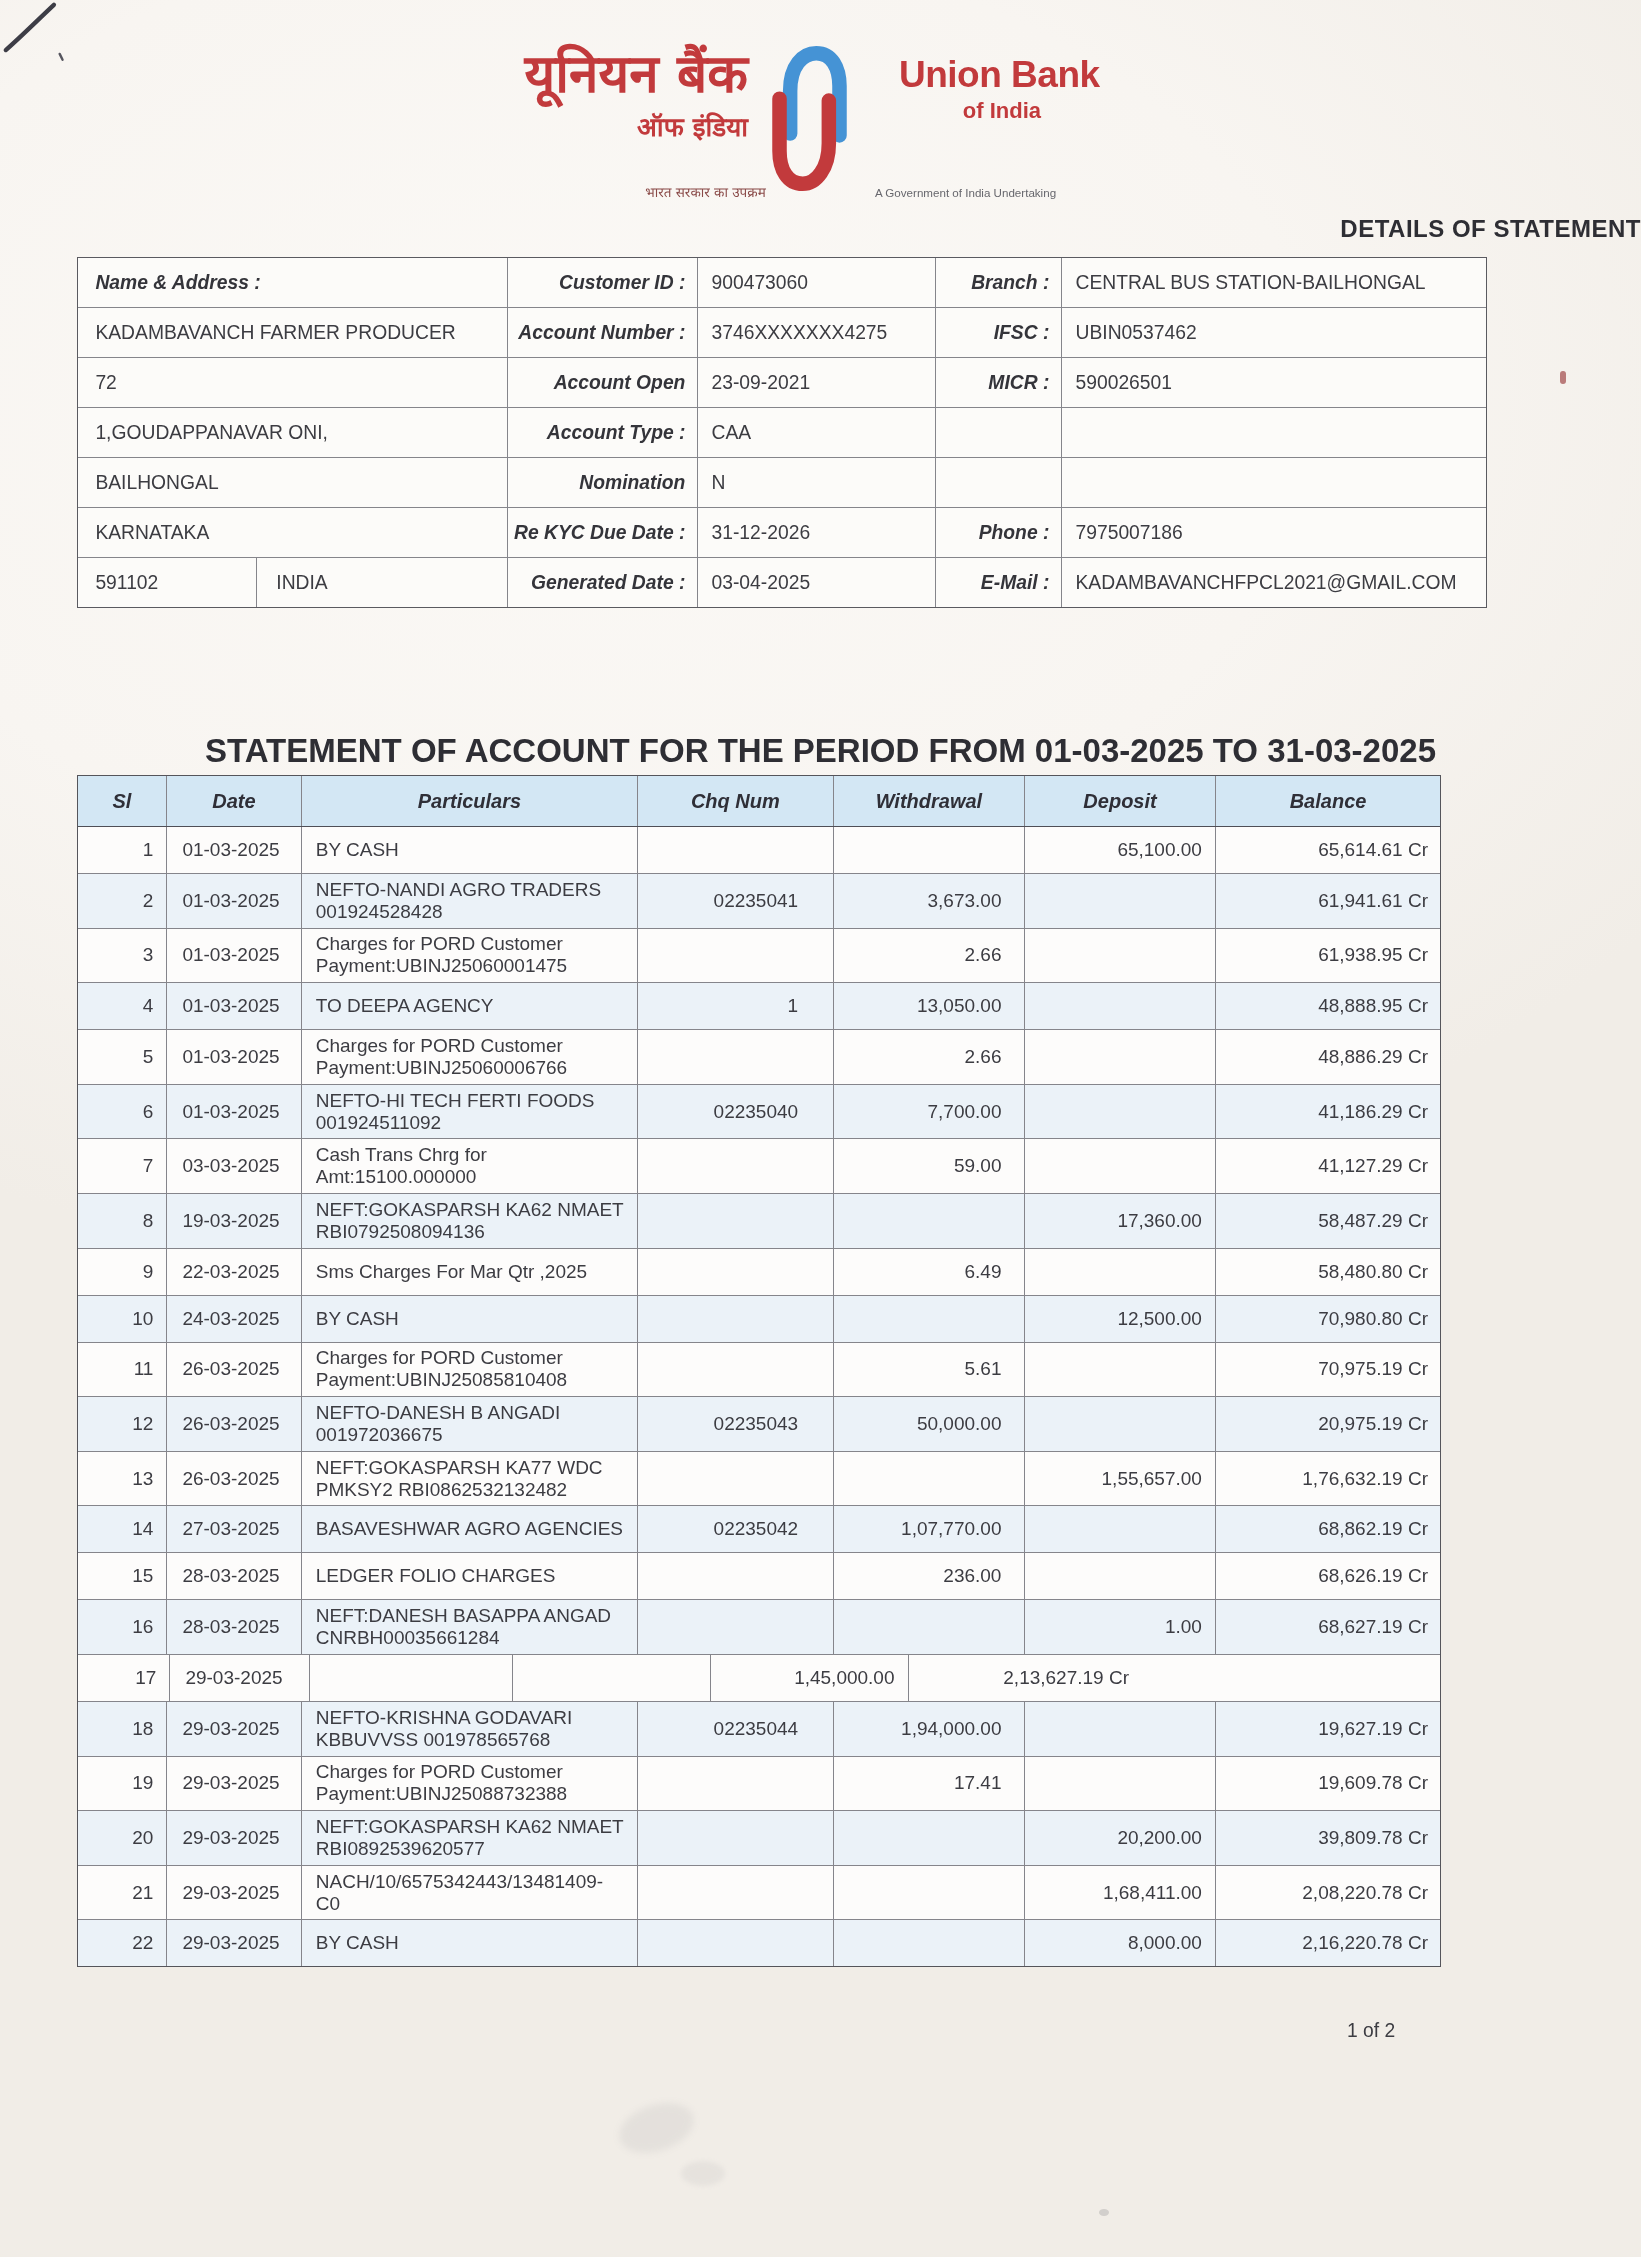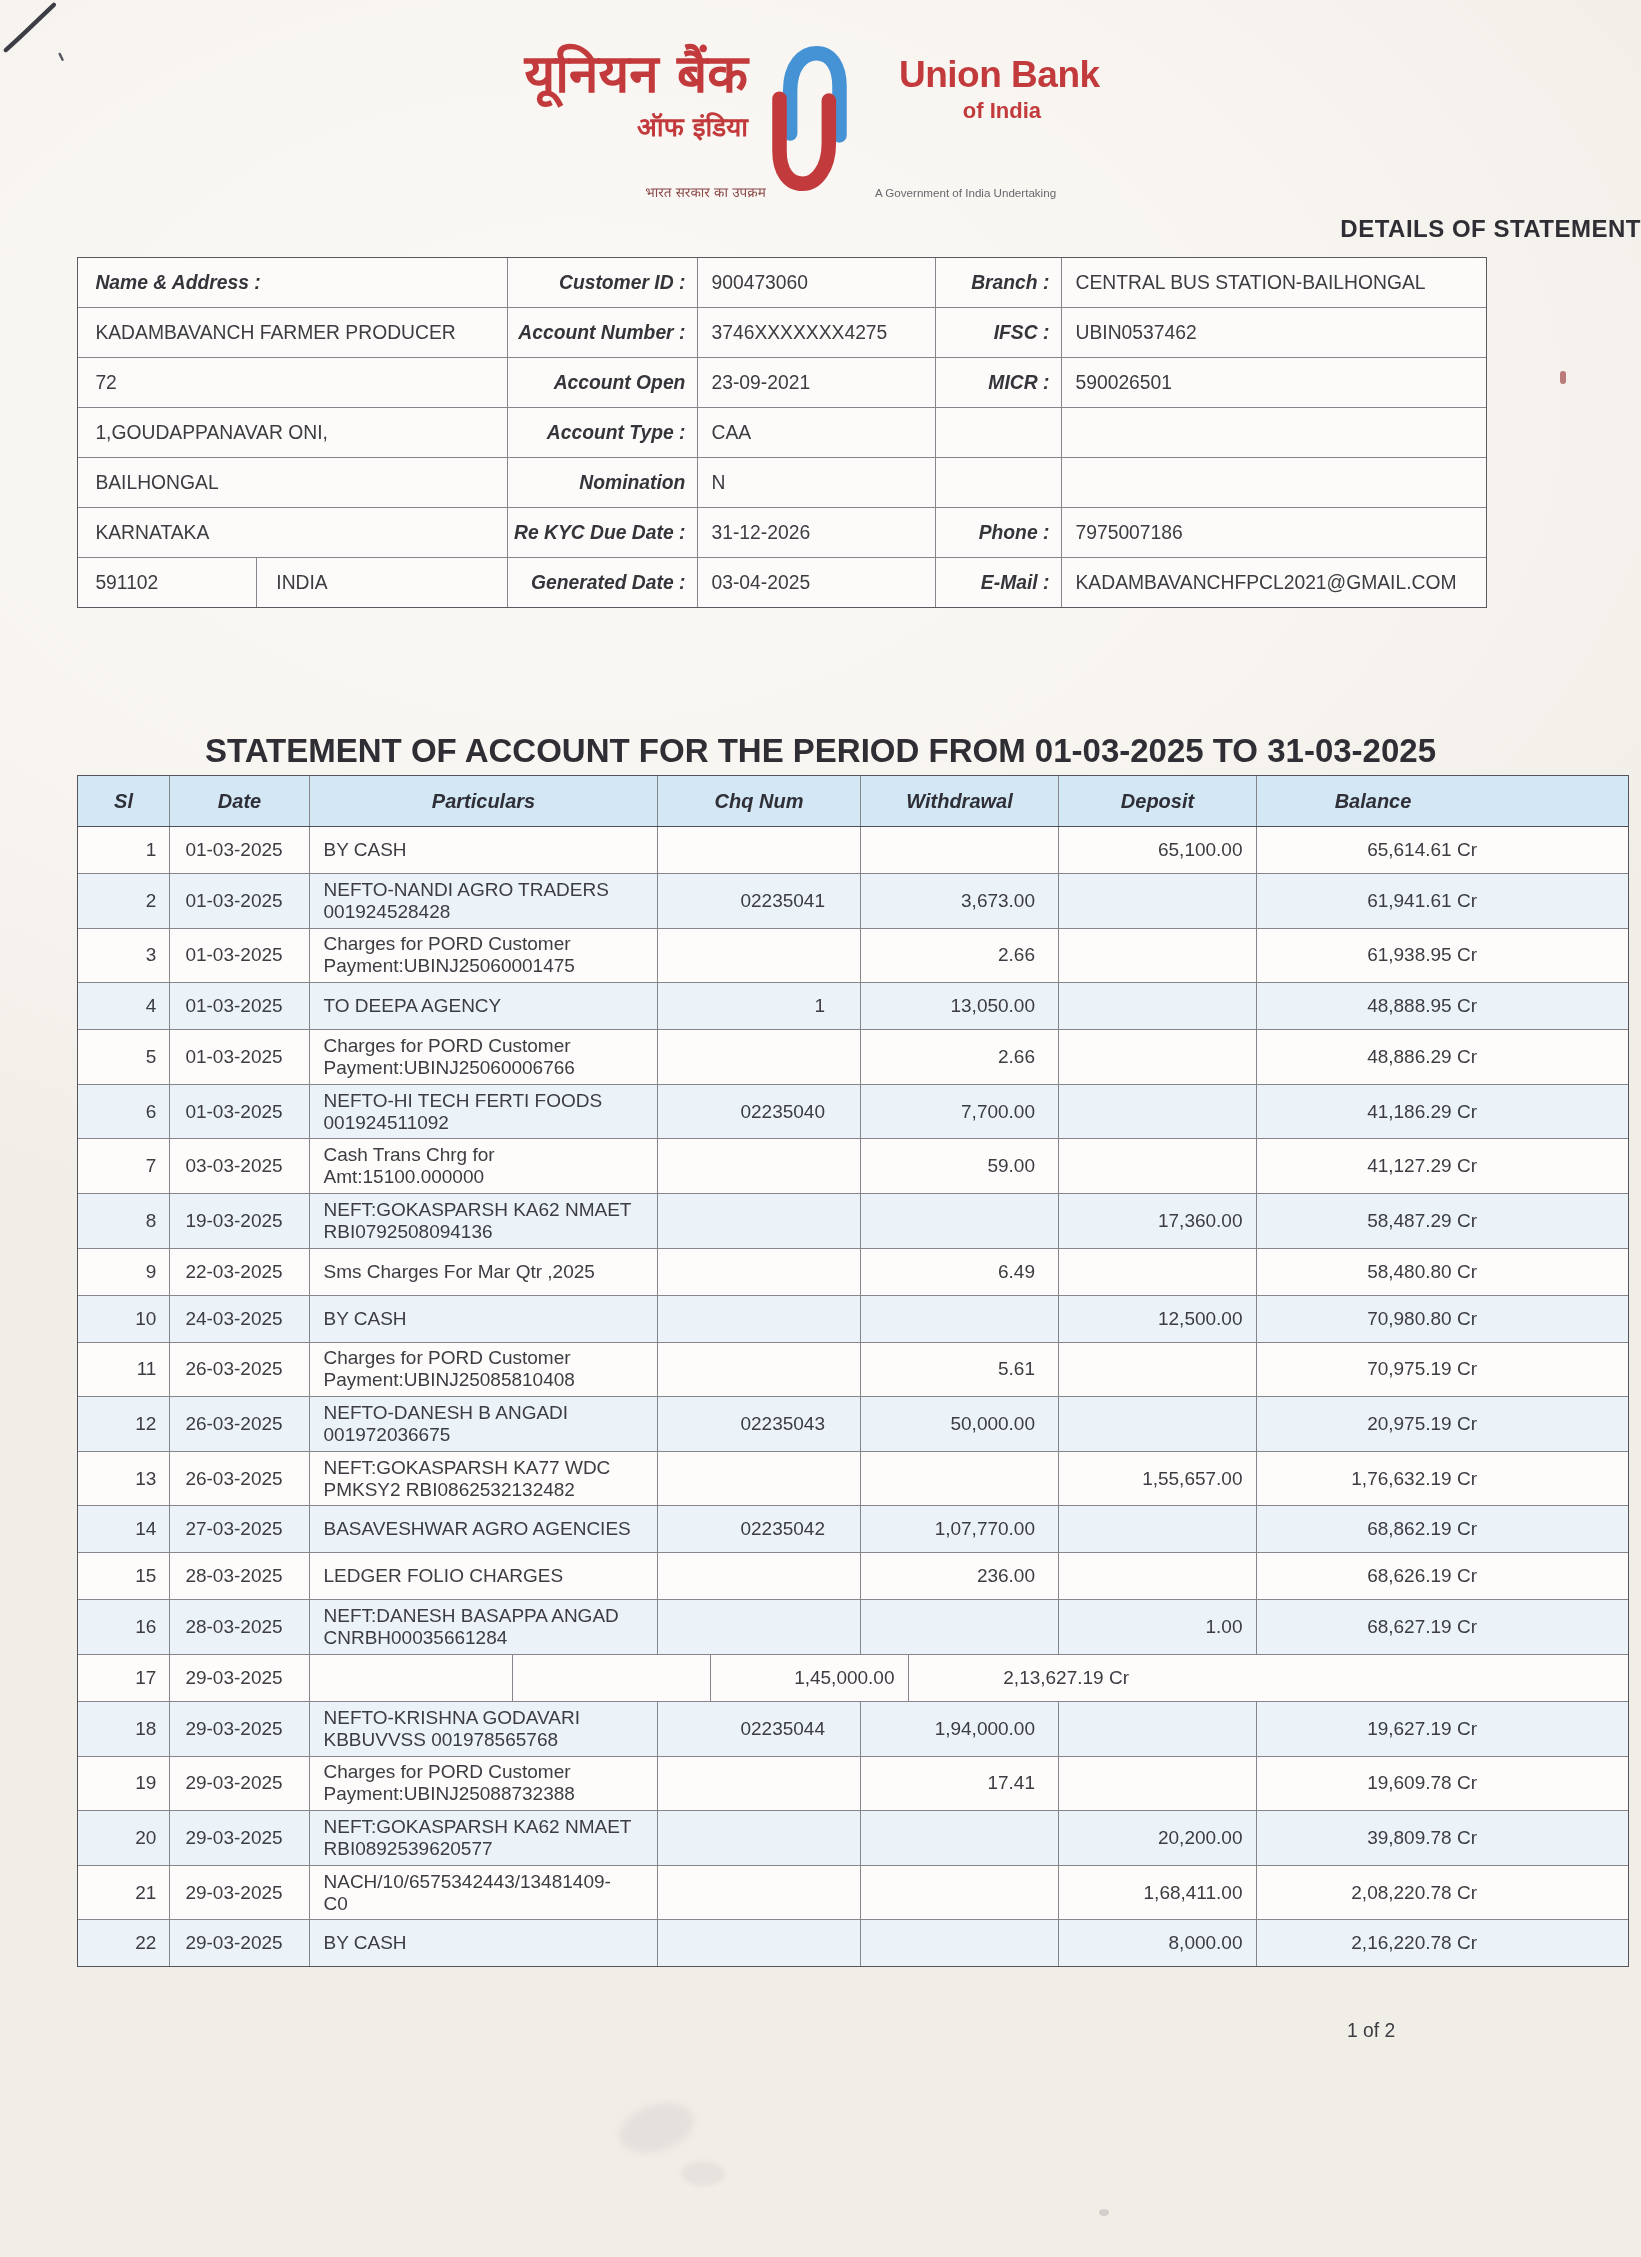--- a/index.html
+++ b/index.html
@@ -37,21 +37,21 @@
   .dfull{width:430px;padding-left:17.4px;}
   .dsplit-a{width:179px;padding-left:17.4px;}
   .dsplit-b{width:251px;padding-left:19.3px;}
   .dbold{font-weight:bold;font-style:italic;color:#34343a;}
   .dlabel{width:190px;justify-content:flex-end;padding-right:11.6px;
     font-weight:bold;font-style:italic;color:#34343a;}
   .dvalue{width:238px;padding-left:13.5px;}
   .dl3{width:126px;}
   .dlast{flex:1;border-right:none;}
   
-  .txtable{position:absolute;left:77px;top:775px;width:1552px;box-sizing:border-box;
+  .txtable{position:absolute;left:77px;top:775px;width:1364px;box-sizing:border-box;
     border:1.9px solid #55555b;background:#fdfcfb;}
   .txhead{display:flex;height:50px;background:#d3e7f4;border-bottom:1.9px solid #4f4f56;}
   .th{box-sizing:border-box;border-right:1px solid #85858b;display:flex;align-items:center;
     justify-content:center;font-weight:bold;font-style:italic;font-size:20px;color:#2f2f37;
     padding:0;}
   .th:last-child{border-right:none;}
   .txrow{display:flex;min-height:46px;border-bottom:1px solid #85858b;}
   .txrow:last-child{border-bottom:none;}
   .txrow.tint{background:#ebf2f8;}
   .td{box-sizing:border-box;border-right:1px solid #85858b;display:flex;align-items:center;

